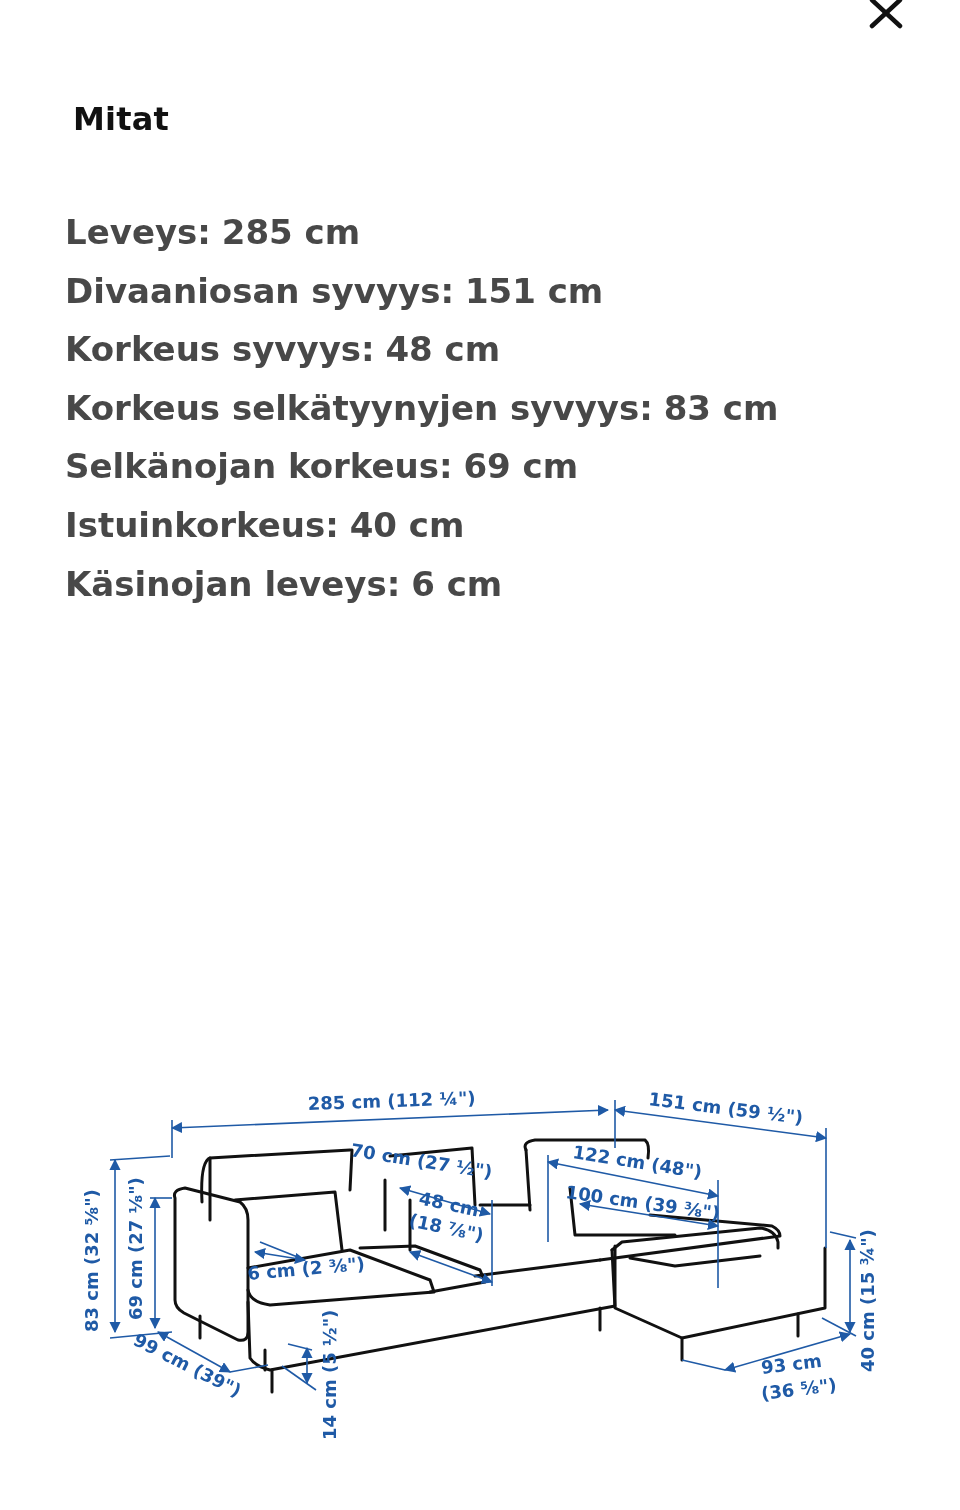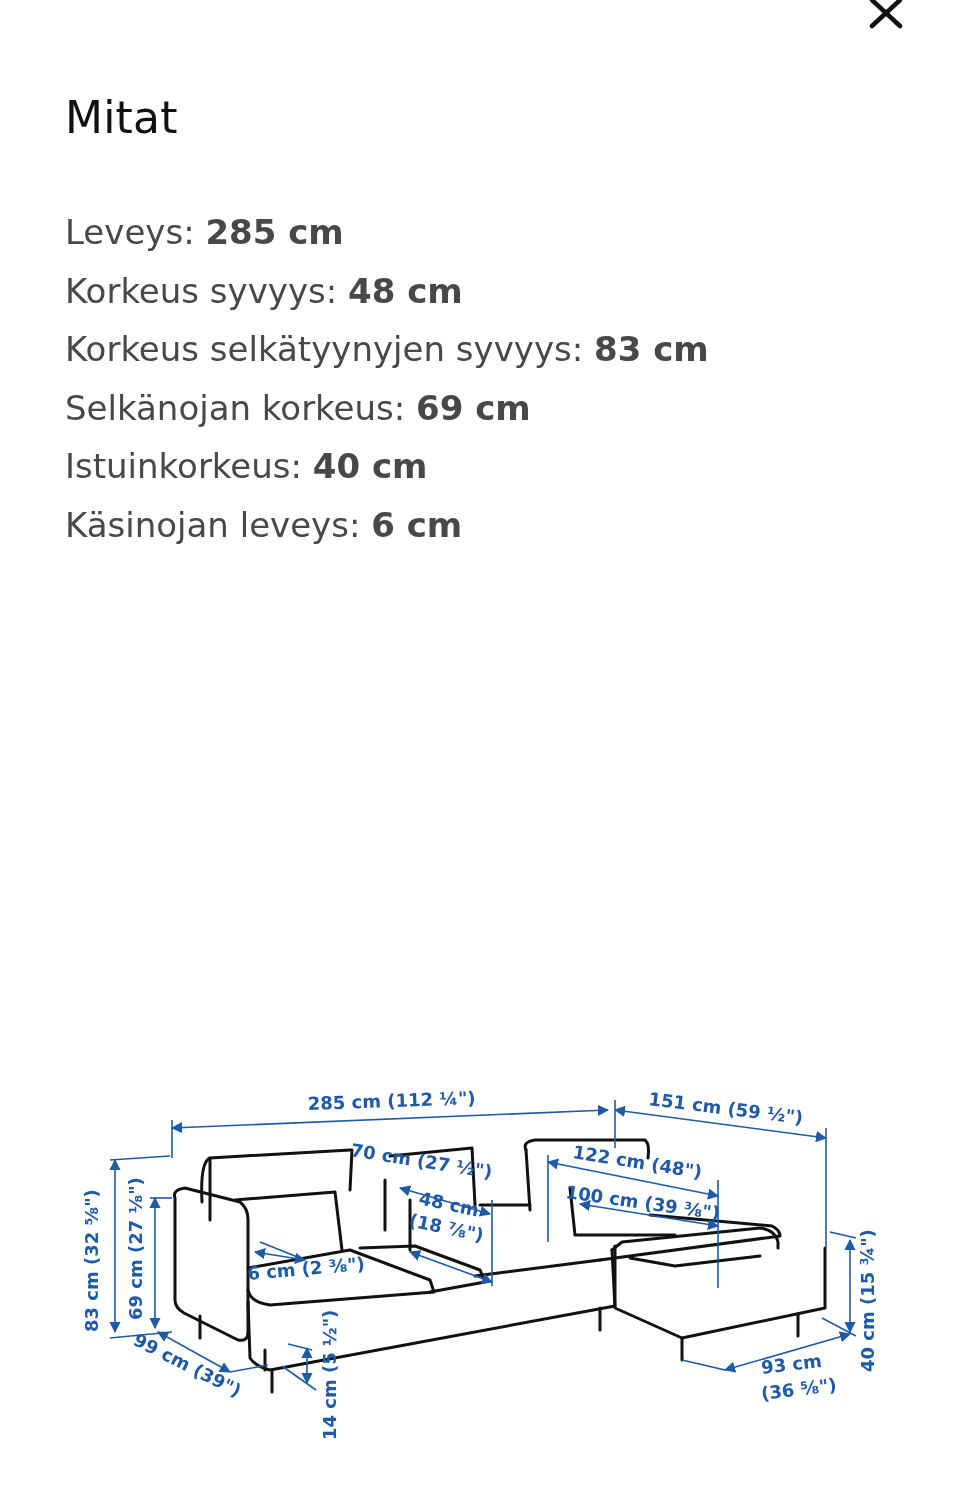--- a/index.html
+++ b/index.html
@@ -21,41 +21,41 @@
       top: -6px;
       width: 48px;
       height: 44px;
       cursor: pointer;
     }
     .close-btn svg { display: block; }
     .title {
       position: absolute;
       left: 65px;
       top: 92px;
-      margin: 0;
-      font-size: 44px;
-      font-weight: normal;
+      margin: 8px;
+      font-size: 32px;
+      font-weight: bold;
       color: #111111;
       letter-spacing: 0.2px;
     }
     .dims {
       position: absolute;
       left: 65px;
       top: 203px;
       margin: 0;
       padding: 0;
       list-style: none;
     }
     .dims li {
       font-size: 34px;
       line-height: 58.6px;
       white-space: nowrap;
       color: #484848;
     }
-    .dims .lbl { font-weight: normal; }
+    .dims .lbl { font-weight: bold; }
     .dims .val { font-weight: bold; }
     .diagram {
       position: absolute;
       left: 60px;
       top: 1070px;
       width: 860px;
       height: 400px;
     }
     .diagram svg { display: block; }
     .dtext {
@@ -72,20 +72,21 @@
   <svg width="48" height="44" viewBox="0 0 48 44">
     <line x1="10" y1="6" x2="38" y2="32" stroke="#111" stroke-width="4.5" stroke-linecap="round"></line>
     <line x1="38" y1="6" x2="10" y2="32" stroke="#111" stroke-width="4.5" stroke-linecap="round"></line>
   </svg>
 </div>
 
 <h1 class="title">Mitat</h1>
 
 <ul class="dims">
   <li><span class="lbl">Leveys:</span> <span class="val">285 cm</span></li>
+  <li><span class="lbl">Divaaniosan syvyys:</span> <span class="val">151 cm</span></li>
   <li><span class="lbl">Korkeus syvyys:</span> <span class="val">48 cm</span></li>
   <li><span class="lbl">Korkeus selkätyynyjen syvyys:</span> <span class="val">83 cm</span></li>
   <li><span class="lbl">Selkänojan korkeus:</span> <span class="val">69 cm</span></li>
   <li><span class="lbl">Istuinkorkeus:</span> <span class="val">40 cm</span></li>
   <li><span class="lbl">Käsinojan leveys:</span> <span class="val">6 cm</span></li>
 </ul>
 
 <div class="diagram">
   <svg width="860" height="400" viewBox="0 0 860 400">
     <defs>

